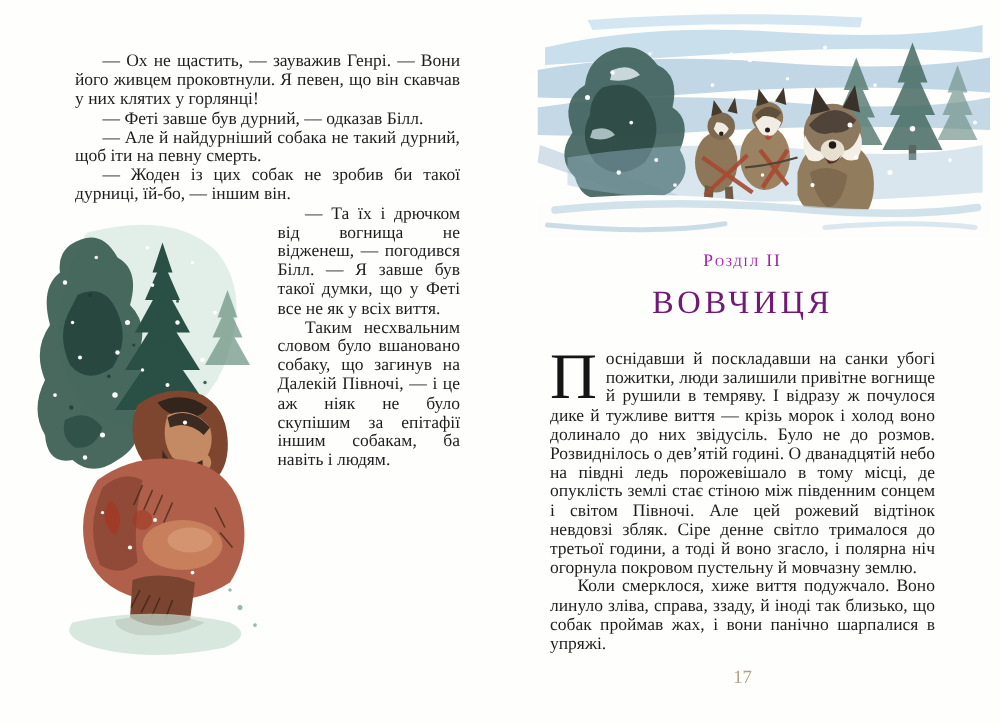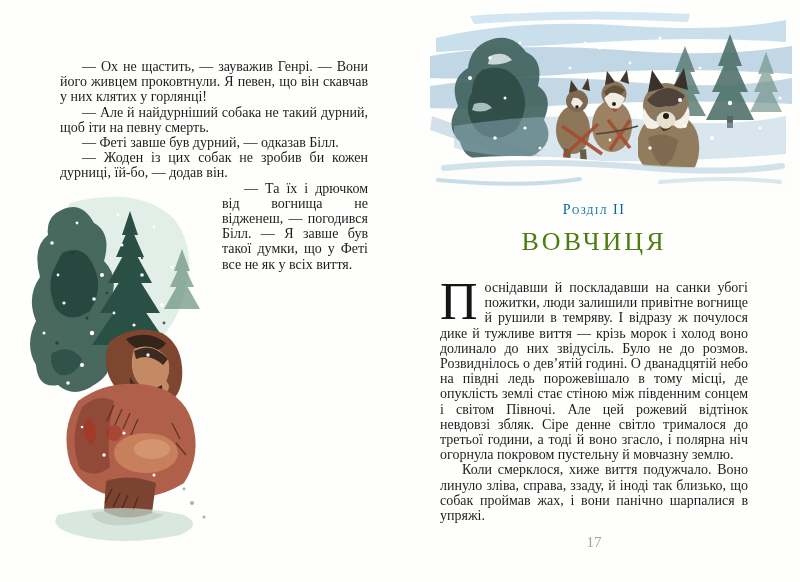--- a/index.html
+++ b/index.html
@@ -18,21 +18,21 @@
     color: #1d1d1d;
     text-align: justify;
     hyphens: auto;
   }
   .indent { text-indent: 22px; }
 
   
   .page-left {
     position: absolute;
     left: 60px;
-    top: 59px;
+    top: 42px;
     width: 308px;
   }
   .fig-left {
     float: left;
     width: 188px;
     height: 368px;
     margin: 2px 12px 0 -38px;
     overflow: visible;
   }
   .fig-left svg { display: block; width: 205px; height: 368px; }
@@ -52,29 +52,29 @@
     width: 362px;
     height: 182px;
   }
   .fig-right svg { display: block; width: 362px; height: 182px; }
   .chapter-label {
     margin-top: 202px;
     text-align: center;
     font-variant: small-caps;
     font-size: 14px;
     letter-spacing: 1.5px;
-    color: #0369a1;
+    color: #a21caf;
   }
   .chapter-title {
     margin: 9px 0 0 0;
     text-align: center;
     font-size: 26px;
     font-weight: 400;
     letter-spacing: 3px;
-    color: #4d7c0f;
+    color: #701a75;
   }
   .body-text { margin-top: 23px; }
   .dropcap {
     float: left;
     font-size: 52px;
     line-height: 40px;
     padding: 2px 7px 0 0;
     color: #151515;
   }
   .folio {
@@ -85,23 +85,23 @@
     color: #b2a084;
   }
 </style>
 </head>
 <body>
 
 <div class="spread">
 
   <div class="page-left">
     <p class="para indent">— Ох не щастить, — зауважив Генрі. — Вони його живцем проковтнули. Я певен, що він скавчав у них клятих у горлянці!</p>
+    <p class="para indent">— Феті завше був дурний, — одказав Білл.</p>
     <p class="para indent">— Але й найдурніший собака не такий дурний, щоб іти на певну смерть.</p>
-    <p class="para indent">— Феті завше був дурний, — одказав Білл.</p>
-    <p class="para indent">— Жоден із цих собак не зробив би кожен дурниці, їй-бо, — додав він.</p>
+    <p class="para indent">— Жоден із цих собак не зробив би такої дурниці, їй-бо, — іншим він.</p>
 
     <div class="fig-left">
       <svg viewBox="0 0 205 368" xmlns="http://www.w3.org/2000/svg">
 
         <path d="M48,20 Q118,2 152,36 Q176,66 162,112 Q152,152 118,170 Q72,184 46,158 Q20,128 26,84 Q32,40 48,20 Z" fill="#cde5da" opacity="0.6"></path>
 
         <g>
           <path d="M34,30 Q58,14 72,40 Q90,50 82,78 Q98,94 88,118 Q102,140 86,162 Q96,188 72,202 Q52,216 36,202 Q16,206 14,182 Q2,162 14,138 Q4,114 18,94 Q10,64 26,52 Q24,38 34,30 Z" fill="#35594e" opacity="0.9"></path>
           <path d="M40,70 Q62,60 72,84 Q82,106 68,128 Q48,142 34,126 Q24,104 32,86 Z" fill="#224239" opacity="0.85"></path>
           <path d="M30,170 Q48,160 60,176 Q54,194 38,192 Q26,184 30,170 Z" fill="#224239" opacity="0.6"></path>
@@ -193,20 +193,21 @@
             <circle cx="22" cy="150" r="1.5"></circle>
             <circle cx="102" cy="250" r="1.6"></circle>
           <circle cx="132" cy="292" r="1.5"></circle>
             <circle cx="82" cy="272" r="1.7"></circle>
             <circle cx="60" cy="244" r="1.3"></circle>
         </g>
       </svg>
     </div>
 
     <p class="para indent">— Та їх і дрючком від вогнища не відженеш, — погодився Білл. — Я завше був такої думки, що у Феті все не як у всіх виття.</p>
+    <p class="para indent">Таким несхвальним словом було вшановано собаку, що загинув на Далекій Півночі, — і це аж ніяк не було скупішим за епітафії іншим собакам, ба навіть і людям.</p>
   </div>
 
   <div class="page-right">
 
     <div class="fig-right">
       <svg viewBox="0 0 362 182" xmlns="http://www.w3.org/2000/svg">
 
         <path d="M40,8 Q150,0 260,6 L258,14 Q150,8 44,16 Z" fill="#c9e0ee" opacity="0.8"></path>
         <path d="M6,30 Q90,10 200,18 Q300,24 356,12 L356,34 Q270,28 170,34 Q70,40 6,44 Z" fill="#b7d4e6" opacity="0.75"></path>
         <path d="M0,48 Q80,34 190,42 Q290,50 362,38 L362,66 Q250,58 140,66 Q60,72 0,70 Z" fill="#97bdd6" opacity="0.6"></path>

